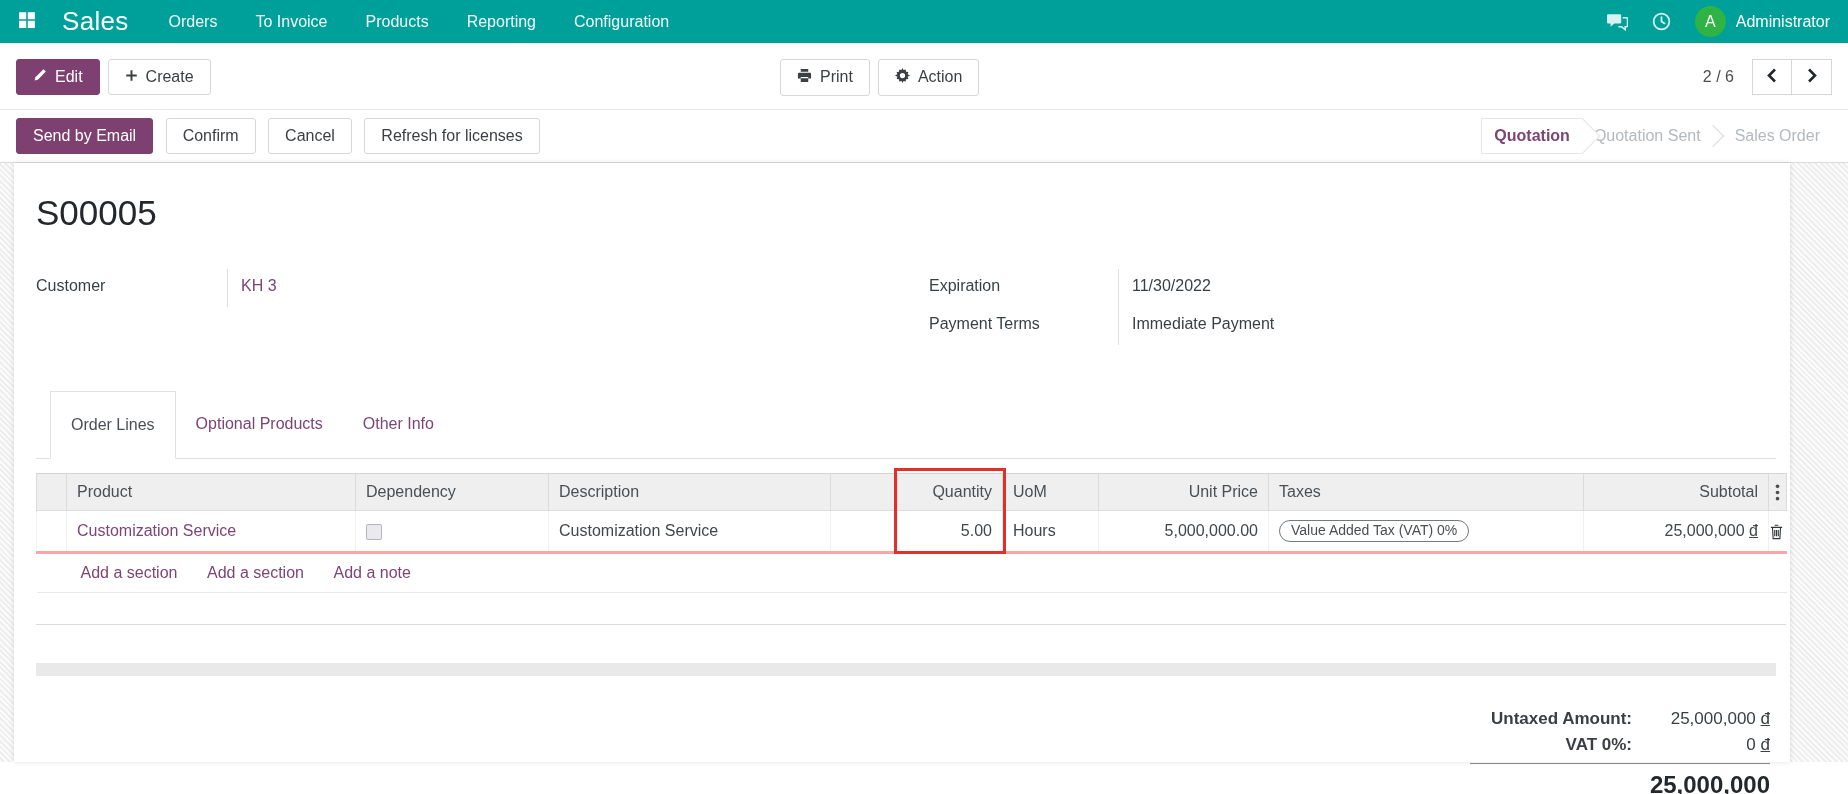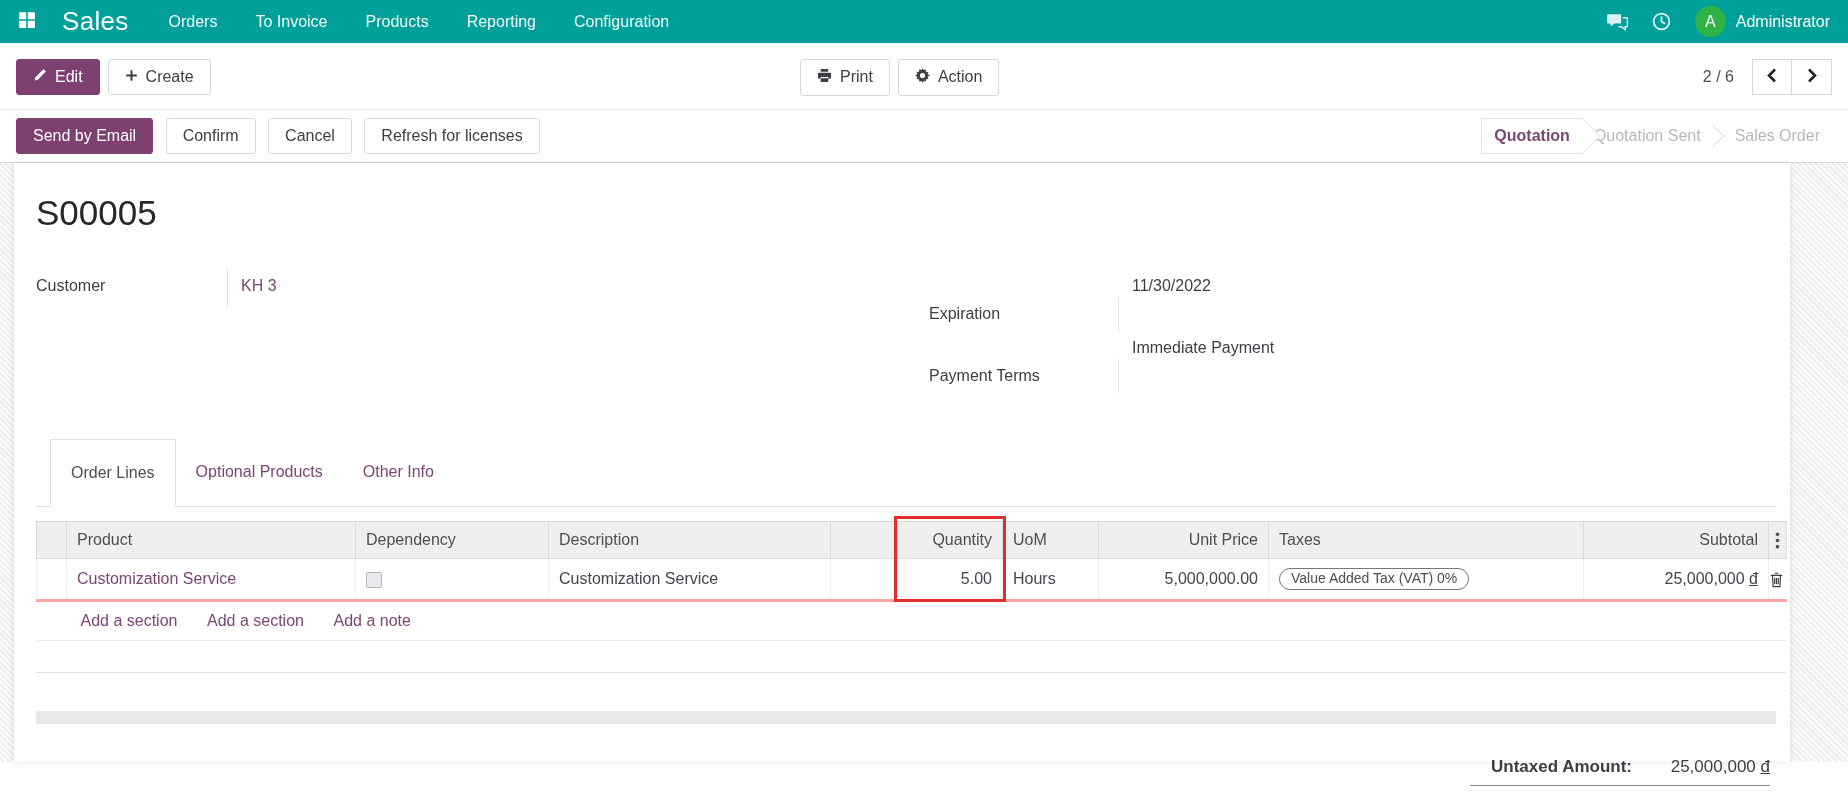--- a/index.html
+++ b/index.html
@@ -24,21 +24,21 @@
   .breadcrumb { font-size:21px; margin:4px 0 16px; }
   .bc-parent { color:#7c4576; cursor:pointer; }
   .bc-sep { color:#6b6f75; margin:0 6px; }
   .bc-current { color:#b2b7bd; }
   .cp-row { display:flex; align-items:center; position:relative; height:40px; }
   .btn { display:inline-flex; align-items:center; gap:8px; font-size:16px; padding:8px 16px;
     background:#fff; border:1px solid #d5d8db; color:#3c4044; border-radius:3px; cursor:pointer;
     font-family:"Liberation Sans",sans-serif; }
   .btn + .btn { margin-left:8px; }
   .btn-primary { background:#7d4071; border-color:#7d4071; color:#fff; }
-  .cp-center { position:absolute; left:748px; display:flex;padding-left:36px; }
+  .cp-center { position:absolute; left:728px; display:flex;padding-left:36px; }
   .pager { margin-left:auto; display:flex; align-items:center; gap:18px; }
   .pager-count { font-size:16px; color:#4a4e53; }
   .pager-btns { display:flex; }
   .pager-btn { width:40px; height:36px; border:1px solid #d5d8db; background:#fff;
     display:flex; align-items:center; justify-content:center; color:#23272b; cursor:pointer; }
   .pager-btn + .pager-btn { border-left:none; }
 
   
   .statusbar { display:flex; align-items:center; padding:8px 16px; background:#fff;
     border-top:1px solid #e7e9eb; border-bottom:1px solid #d8dadd; }
@@ -60,21 +60,21 @@
     box-shadow:0 0 5px rgba(0,0,0,.12); position:relative; }
   .sheet-title { padding-top:30px; font-size:35px; font-weight:500; color:#24282c; }
 
   .field-area { display:flex; margin-top:36px; }
   .fgroup { display:flex; flex-direction:column; }
   .fgroup-left { width:600px; }
   .fgroup-right { margin-left:auto; width:847px; }
   .frow { display:flex; font-size:16px; min-height:38px; }
   .flabel { font-weight:500; color:#3a3f45; padding:8px 10px 8px 0; border-right:1px solid #dddfe2; }
   .fgroup-left .flabel { width:192px; }
-  .fgroup-right .flabel { width:190px;margin-top:28px; }
+  .fgroup-right .flabel { width:190px; }
   .fvalue { padding:8px 0 8px 13px; color:#3a3f45; }
   .link { color:#7c4576; cursor:pointer; text-decoration:none; }
 
   .tabbar { display:flex; margin-top:46px; border-bottom:1px solid #dee0e3; padding-left:14px; }
   .tab { font-size:16px; padding:24px 20px; color:#7c4576; cursor:pointer; }
   .tab.active { color:#4a4f54; border:1px solid #dee0e3; border-bottom:1px solid #fff;
     margin-bottom:-1px; background:#fff; }
 
   
   .table-zone { position:relative; margin-top:14px; }
@@ -304,19 +304,23 @@
       <div class="red-box"></div>
     </div>
 
     <div class="gray-bar"></div>
 
     <div class="totals">
       <div class="trow">
         <span class="t-label">Untaxed Amount:</span>
         <span class="t-value"><span>25,000,000</span> <span class="cur">đ</span></span>
       </div>
+      <div class="trow">
+        <span class="t-label">VAT 0%:</span>
+        <span class="t-value"><span>0</span> <span class="cur">đ</span></span>
+      </div>
       <div class="trow total">
 
         <span class="t-value"><span>25,000,000</span> </span>
       </div>
     </div>
   </div>
 </div>
 
 </body></html>

